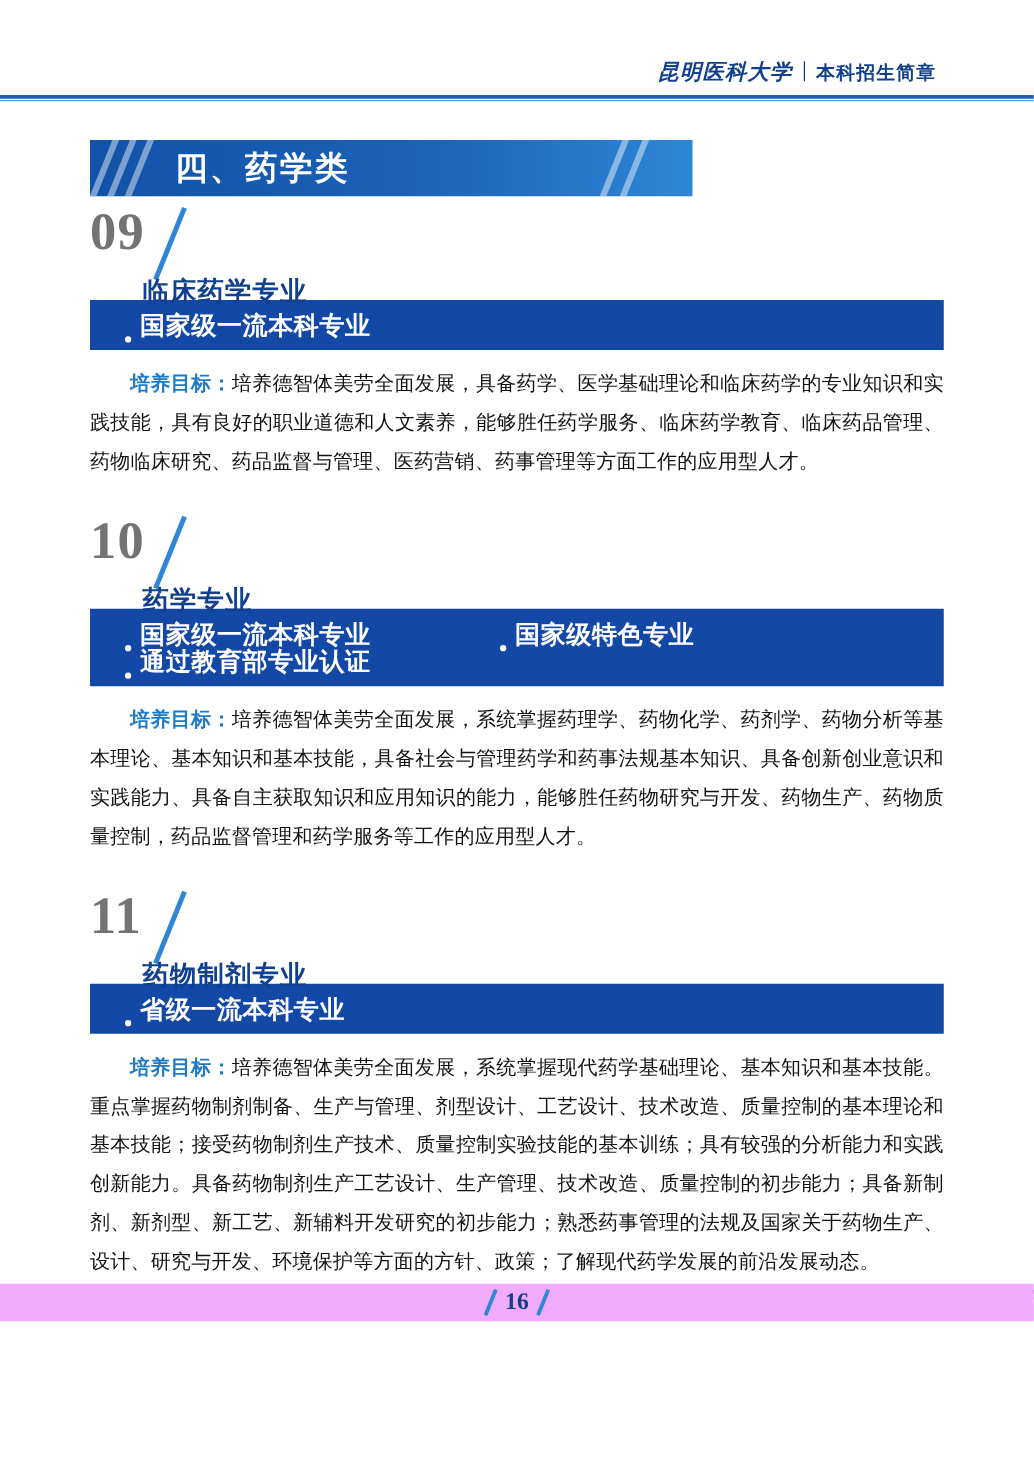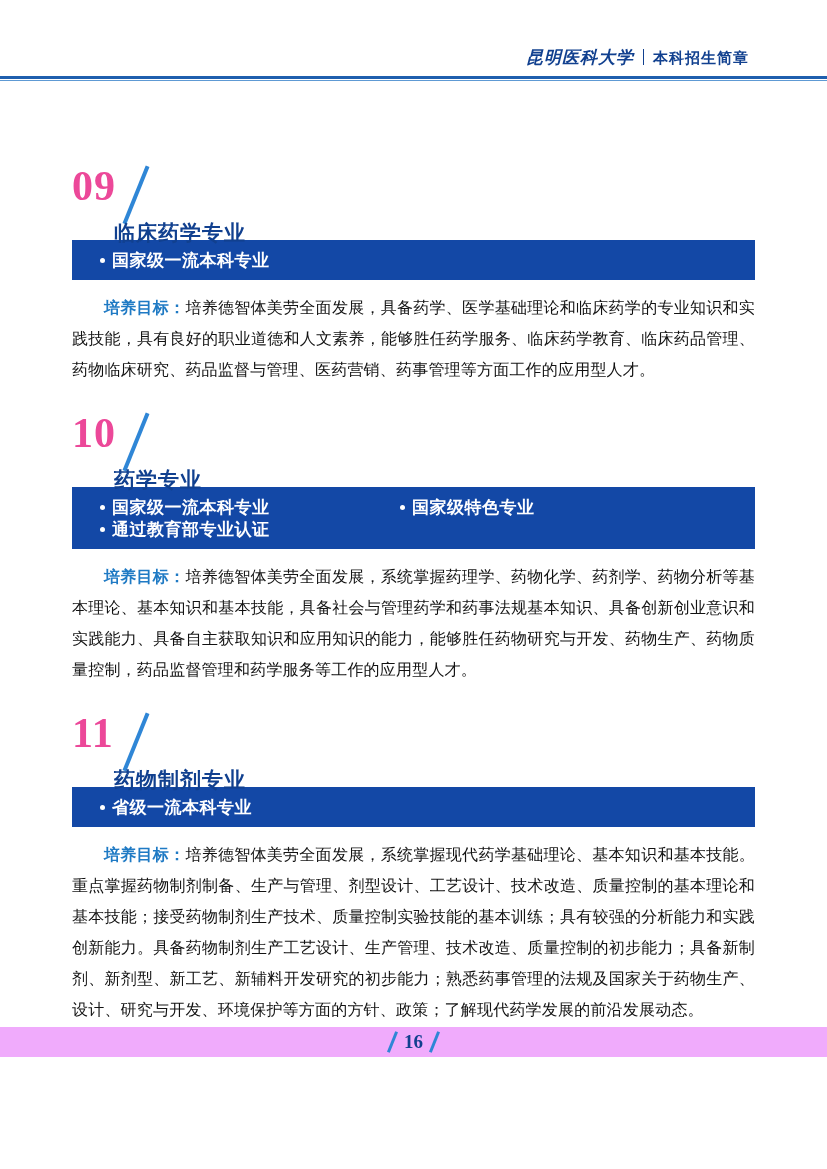--- a/index.html
+++ b/index.html
@@ -141,21 +141,21 @@
     position: relative;
     height: 78px;
   }
   .num {
     position: absolute;
     left: 0;
     top: 2px;
     font-family: "Liberation Serif", serif;
     font-size: 42px;
     font-weight: bold;
-    color: #ec4899;
+    color: #737373;
     letter-spacing: 1px;
   }
   .num-slash {
     position: absolute;
     left: 62px;
     top: 4px;
     width: 4px;
     height: 62px;
     background: #2f86d6;
     transform: rotate(22deg);
@@ -179,22 +179,22 @@
     width: 683px;
     box-sizing: border-box;
   }
   .tag-line {
     display: flex;
     align-items: center;
     height: 22px;
   }
   .tag {
     display: flex;
-    align-items: center;
-    font-size: 17px;
+    align-items: flex-end;
+    font-size: 20px;
     font-weight: bold;
     letter-spacing: 0.5px;
   }
   .tag .dot {
     display: inline-block;
     width: 5px;
     height: 5px;
     border-radius: 50%;
     background: #ffffff;
     margin-right: 7px;
@@ -267,20 +267,32 @@
   <div class="header">
     <div class="header-inner">
       <span class="header-logo">昆明医科大学</span>
       <span class="header-sep"></span>
       <span class="header-sub">本科招生简章</span>
     </div>
   </div>
   <div class="header-rule"></div>
   <div class="header-rule2"></div>
 
+  <div class="section-bar">
+    <div class="bar-slashes-left">
+      <span class="slash" style="left:0px;"></span>
+      <span class="slash" style="left:14px;"></span>
+      <span class="slash" style="left:28px;"></span>
+    </div>
+    <div class="bar-slashes-right">
+      <span class="slash" style="left:0px;"></span>
+      <span class="slash" style="left:16px;"></span>
+    </div>
+    <span class="section-title">四、药学类</span>
+  </div>
 
   <div class="content">
 
     <div class="major">
       <div class="num-row">
         <span class="num">09</span>
         <span class="num-slash"></span>
         <span class="major-name">临床药学专业</span>
       </div>
       <div class="tags">

